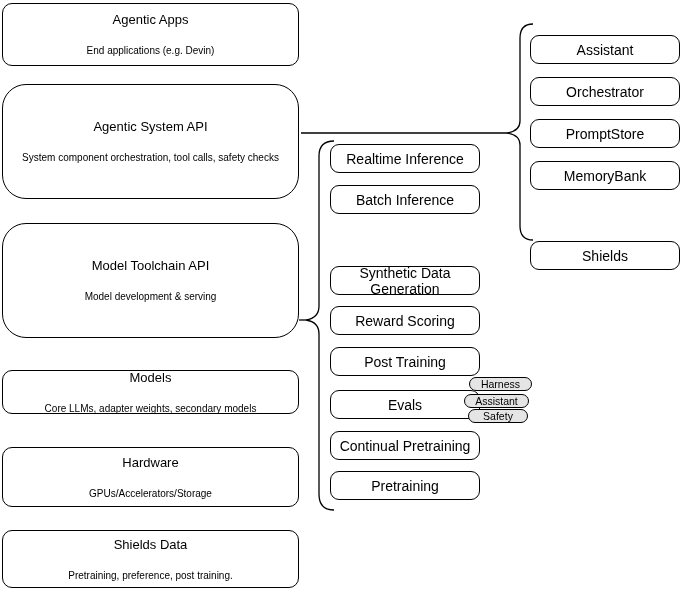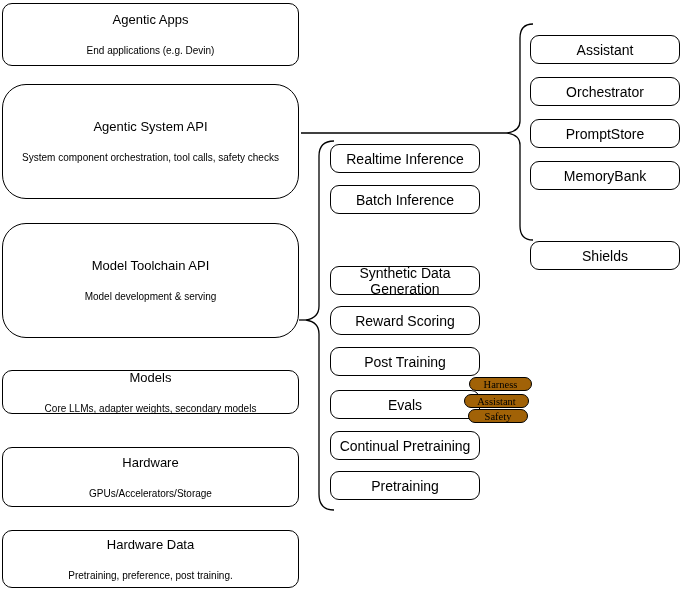--- a/index.html
+++ b/index.html
@@ -48,30 +48,29 @@
     justify-content: center;
     text-align: center;
     font-size: 14px;
     z-index: 2;
   }
   .mid-node { left: 330px; }
   .right-node { left: 530px; }
   .pill {
     position: absolute;
     box-sizing: border-box;
-    background: #a16207;
+    background: #e5e5e5;
     border: 1.2px solid #000000;
     border-radius: 999px;
     display: flex;
     align-items: center;
     justify-content: center;
     text-align: center;
     font-size: 10.5px;
     z-index: 3;
-    font-family: Liberation Serif, serif;
   }
 </style>
 </head>
 <body>
 
 <div class="canvas">
 
   <svg class="links" viewBox="0 0 682 591" fill="none" stroke="#000000" stroke-width="1.3">
 
     <path d="M 301 133 L 507 133"></path>
@@ -102,28 +101,28 @@
     <div class="title">Models</div>
     <div class="subtitle">Core LLMs, adapter weights, secondary models</div>
   </div>
 
   <div class="node left-node rounded-sm" style="top:447px; height:60px;">
     <div class="title">Hardware</div>
     <div class="subtitle">GPUs/Accelerators/Storage</div>
   </div>
 
   <div class="node left-node rounded-sm" style="top:530px; height:58px;">
-    <div class="title">Hardware Data</div>
+    <div class="title">Shields Data</div>
     <div class="subtitle">Pretraining, preference, post training.</div>
   </div>
 
   <div class="small-node mid-node" style="top:144px;">Realtime Inference</div>
   <div class="small-node mid-node" style="top:185px;">Batch Inference</div>
   <div class="small-node mid-node" style="top:266px;">Synthetic Data Generation</div>
-  <div class="small-node mid-node" style="top:306px;border-radius:11px;">Reward Scoring</div>
+  <div class="small-node mid-node" style="top:306px;">Reward Scoring</div>
   <div class="small-node mid-node" style="top:347px;">Post Training</div>
   <div class="small-node mid-node" style="top:390px;">Evals</div>
   <div class="small-node mid-node" style="top:431px;">Continual Pretraining</div>
   <div class="small-node mid-node" style="top:471px;">Pretraining</div>
 
   <div class="pill" style="left:469px; top:377px; width:63px; height:14px;">Harness</div>
   <div class="pill" style="left:464px; top:394px; width:65px; height:14px;">Assistant</div>
   <div class="pill" style="left:468px; top:409px; width:60px; height:14px;">Safety</div>
 
   <div class="small-node right-node" style="top:35px;">Assistant</div>

